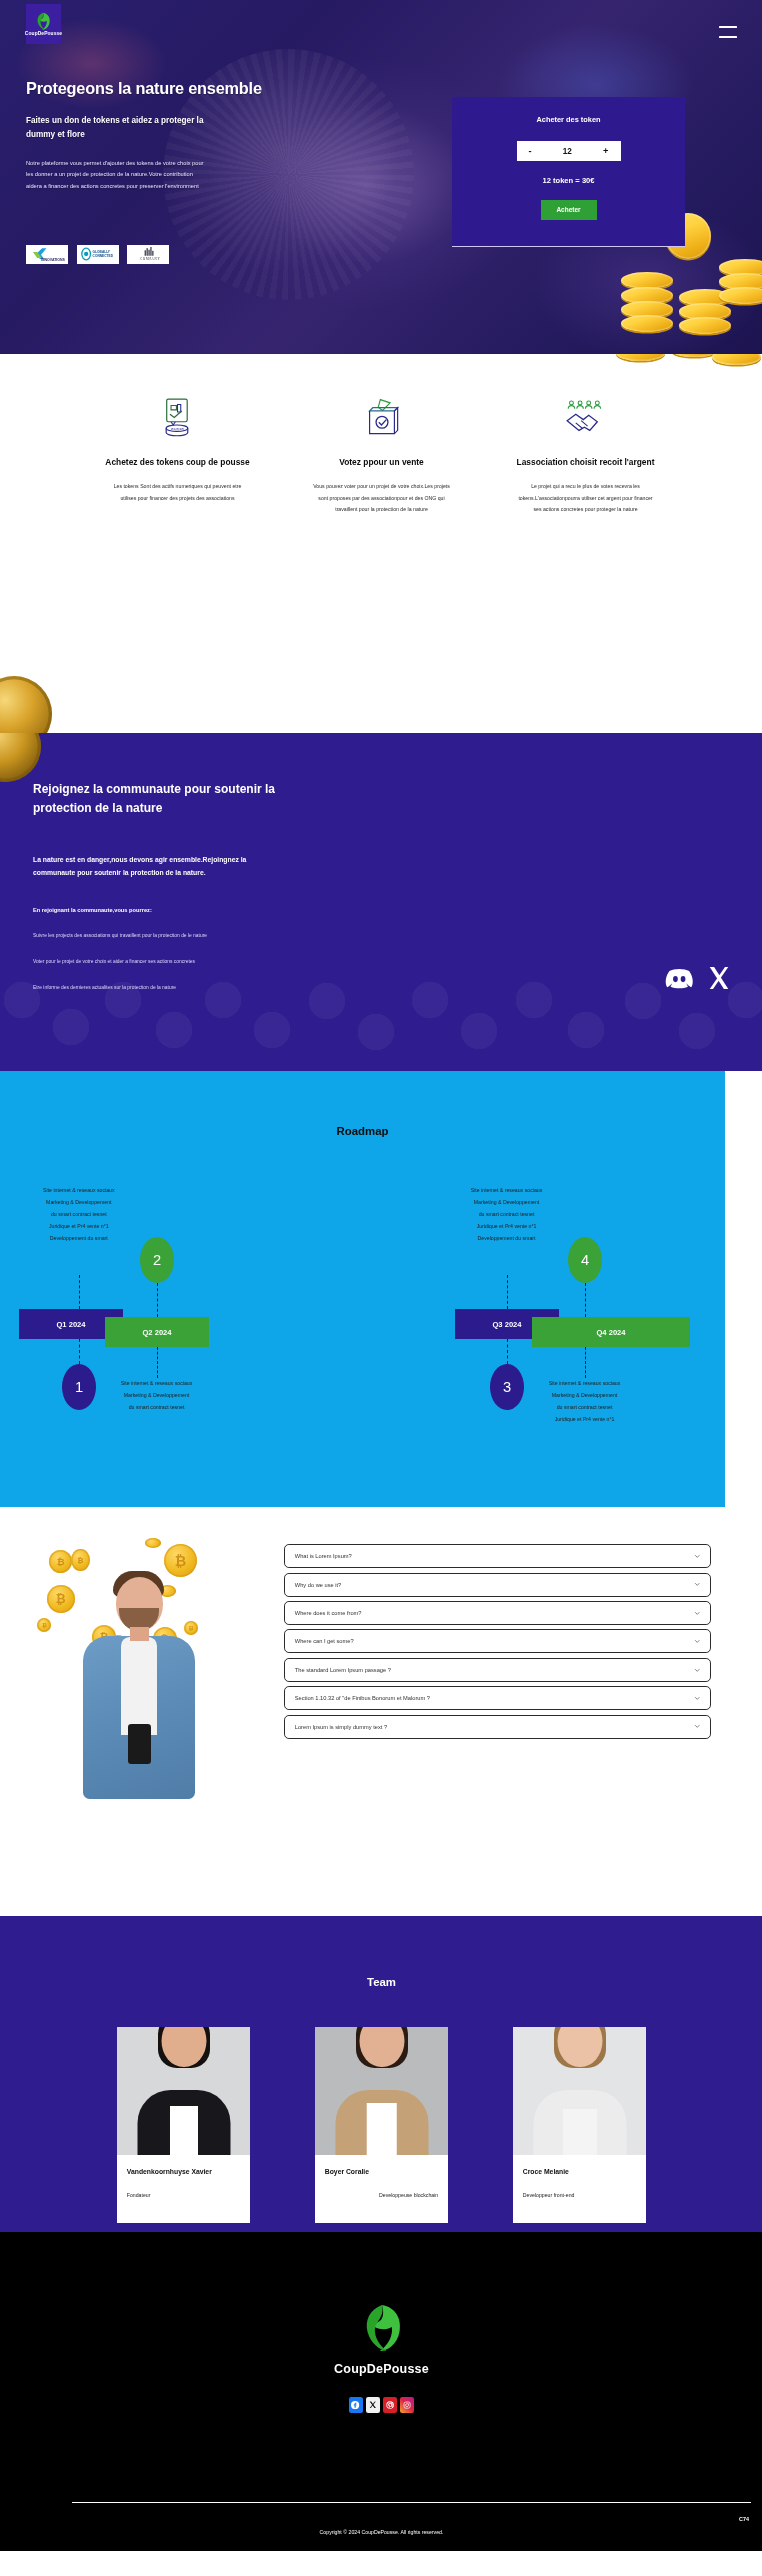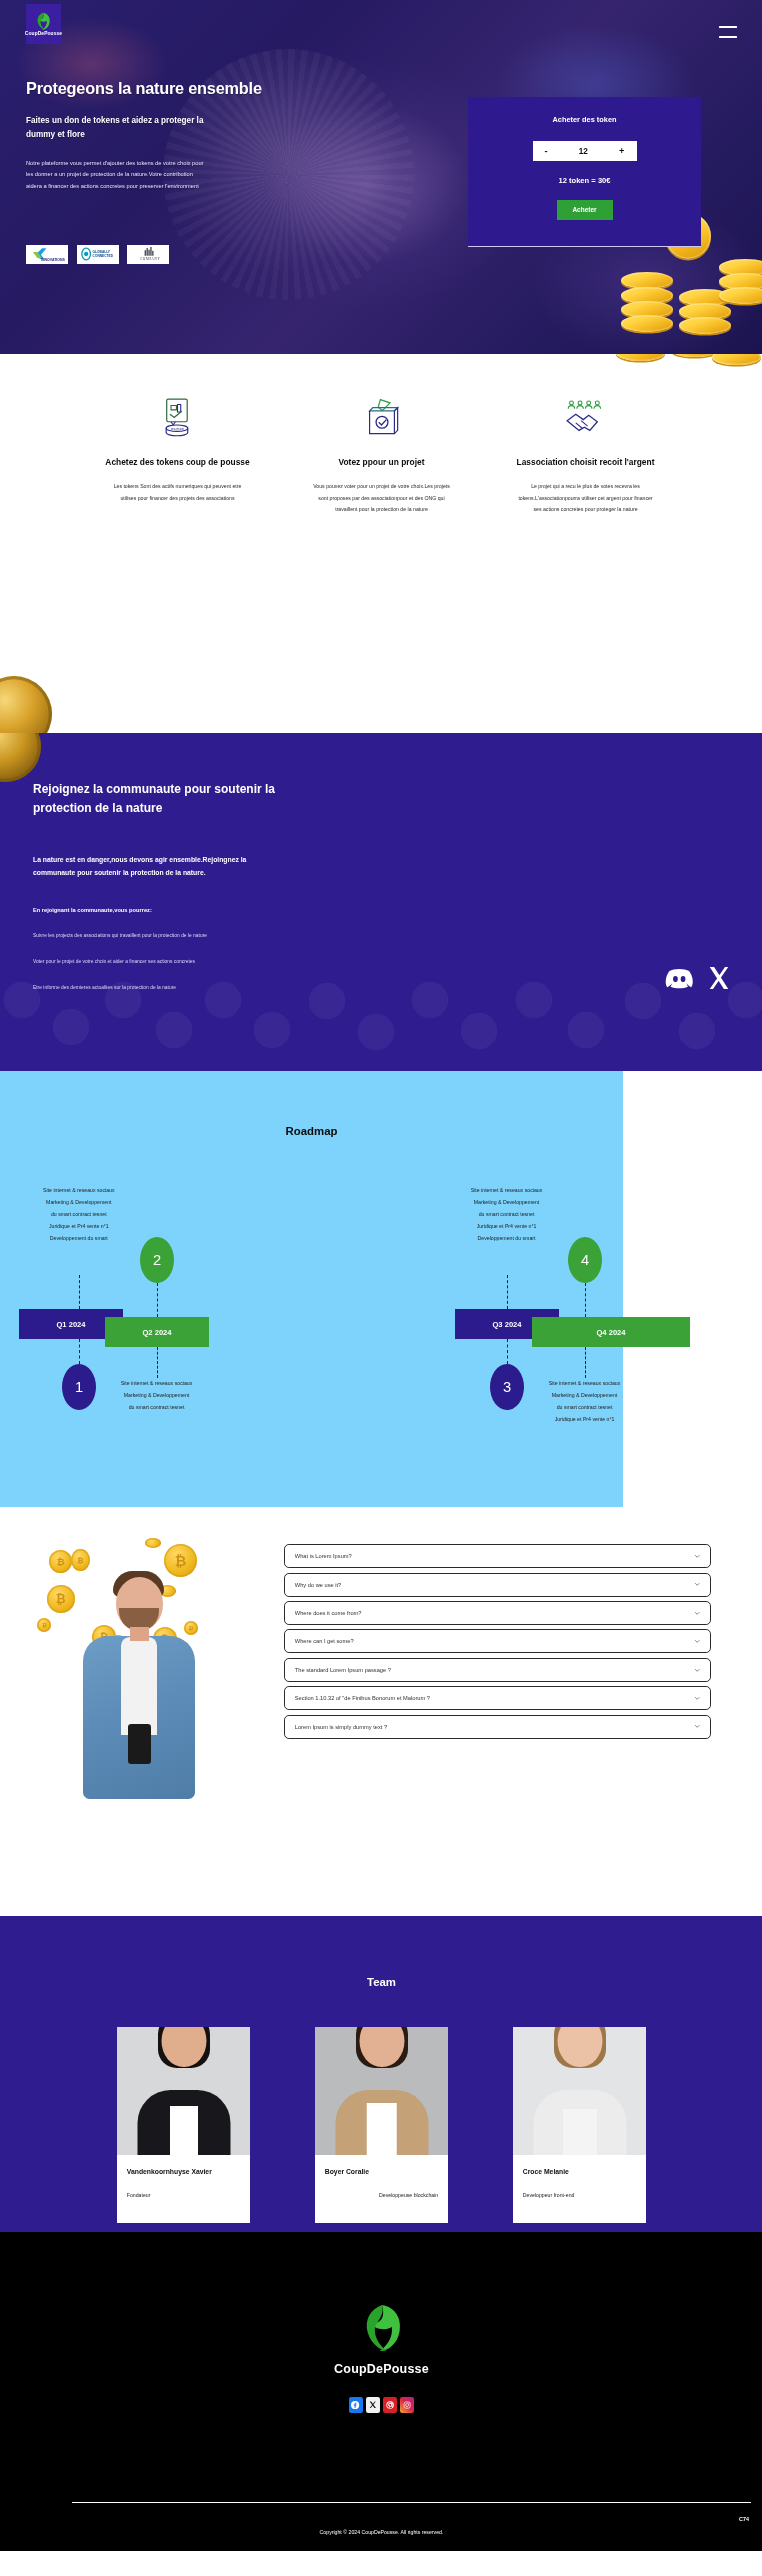--- a/index.html
+++ b/index.html
@@ -99,21 +99,21 @@
   .partner {
     width: 42px; height: 18.5px; background: #fff;
     display: flex; align-items: center; justify-content: center;
     overflow: hidden;
   }
   .partner svg { display:block; }
 
   
   .token-card {
     position: absolute;
-    left: 468px; top: 97px;
+    left: 452px; top: 97px;
     width: 233px; height: 150px;
     background: #2e1a8e;
     border-bottom: 1.1px solid #cfc6f5;
     display: flex; flex-direction: column; align-items: center;
   }
   .token-title { margin-top: 18px; color:#fff; font-size: 7.4px; font-weight: 700; }
   .stepper {
     margin-top: 17.4px; width: 104px; height: 19.6px; background:#fff;
     display: flex; align-items: center; justify-content: space-between;
     padding: 0 12px;
@@ -193,21 +193,21 @@
   .comm-lead { margin-top: 34px; color:#fff; font-size:6.8px; font-weight:700; line-height:2.0; max-width: 229px; }
   .comm-sub { margin-top: 27px; color:#fff; font-size:5.7px; font-weight:700; }
   .comm-list { margin-top: 21px; list-style:none; }
   .comm-list li { color:#ded8fb; font-size:4.9px; line-height: 1; margin-bottom: 21px; }
   .comm-socials {
     position:absolute; right: 33px; bottom: 79px;
     display:flex; align-items:center; gap: 14px;
   }
 
   
-  .roadmap { position:relative; width:623px; height: 436px; background:#7dd3fc; }
+  .roadmap { position:relative; width:725px; height: 436px; background:#0ea5e9; }
   .roadmap-title { text-align:center; padding-top: 54px; font-size: 11.4px; font-weight: 800; color:#0c0c0c; }
   .rm-canvas { position:relative; width:763px; height: 327px; }
   .rm-txt { position:absolute; text-align:center; font-size: 5.2px; color:#222; line-height: 2.3; width: 163px; }
   .rm-bar {
     position:absolute; height: 30px; display:flex; align-items:center; justify-content:center;
     color:#fff; font-size: 7.6px; font-weight: 700;
   }
   .rm-bar.purple { background:#2c1b8c; }
   .rm-bar.green { background:#3ba238; }
   .rm-bubble {
@@ -392,21 +392,21 @@
       <div class="how-icon">
         <svg width="38" height="41" viewBox="0 0 70 76">
           <path d="M32 3 l18 6 l-14 14 l-8 -6 z" fill="none" stroke="#2f9b3f" stroke-width="2.2"></path>
           <path d="M12 24 l46 0 l6 -6 l-46 0 z" fill="none" stroke="#2b6b8c" stroke-width="2.2"></path>
           <path d="M12 24 v42 h46 v-42" fill="none" stroke="#2b2b8c" stroke-width="2.2"></path>
           <path d="M58 24 l6 -6 v42 l-6 6" fill="none" stroke="#2b2b8c" stroke-width="2.2"></path>
           <circle cx="35" cy="45" r="11" fill="none" stroke="#2b2b8c" stroke-width="2.4"></circle>
           <path d="M29 45 l5 5 l9 -10" fill="none" stroke="#2b2b8c" stroke-width="2.4"></path>
         </svg>
       </div>
-      <h3 class="how-h3">Votez ppour un projet</h3>
+      <h3 class="how-h3">Votez ppour un vente</h3>
       <p class="how-p">Vous pouvez voter pour un projet de votre choix.Les projets sont proposes par des associationpour et des ONG qui travaillent pour la protection de la nature</p>
     </div>
 
     <div class="how-col">
       <div class="how-icon">
         <svg width="42" height="38" viewBox="0 0 78 70">
           <g fill="none" stroke="#2f9b3f" stroke-width="2">
             <circle cx="12" cy="7" r="3.6"></circle>
               <path d="M6 18 a6 6 0 0 1 12 0"></path>
             <circle cx="28" cy="7" r="3.6"></circle>

